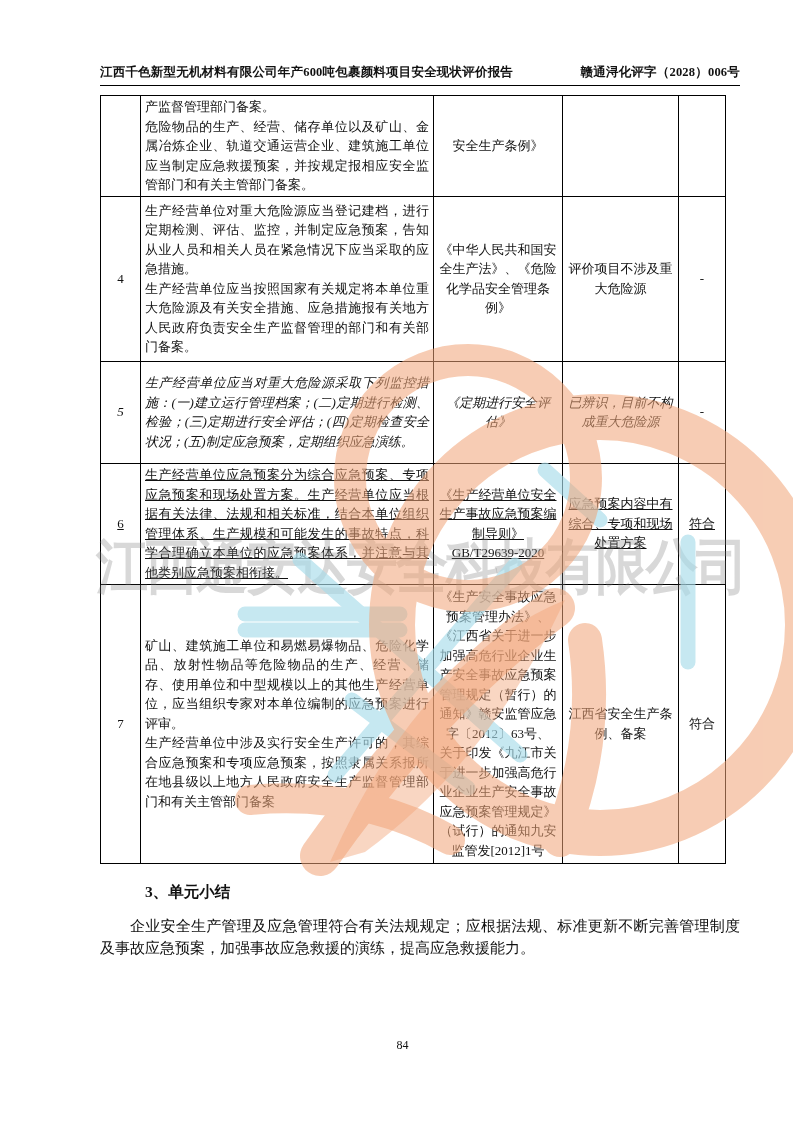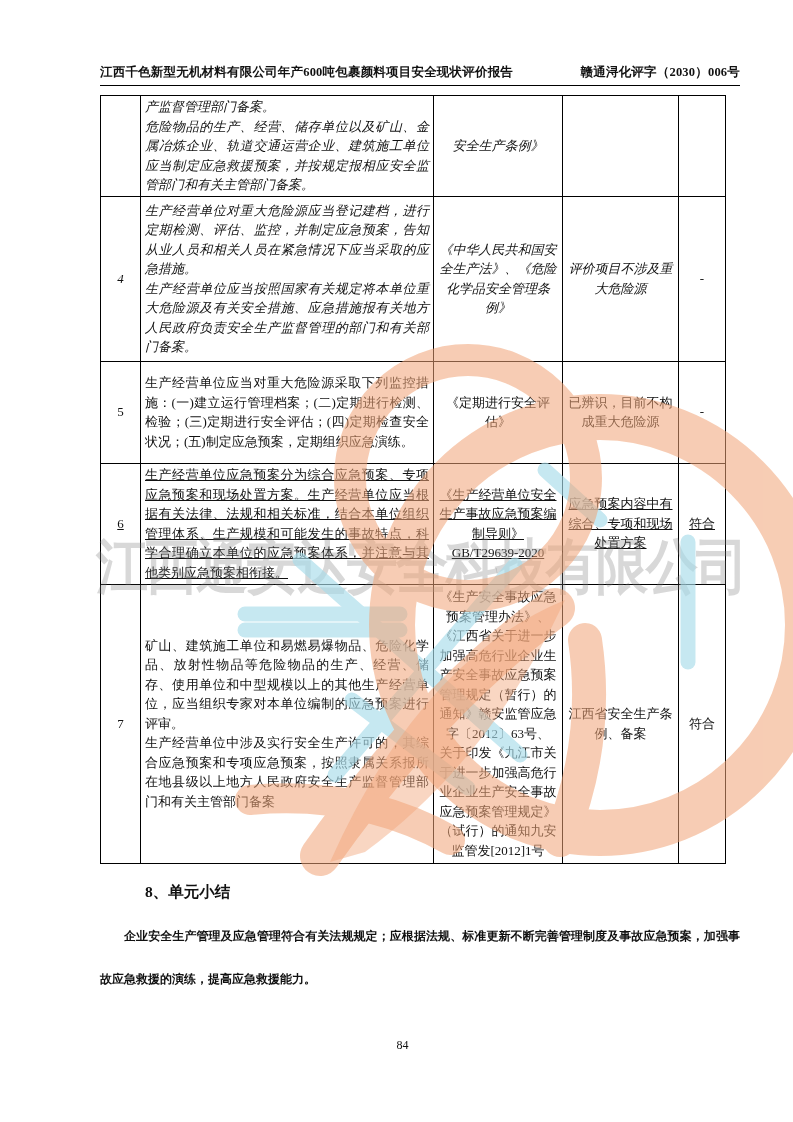--- a/index.html
+++ b/index.html
@@ -38,34 +38,34 @@
     word-break:break-all;
     overflow:hidden;
   }
   td.no{width:31px;text-align:center;}
   td.content{width:284px;text-align:justify;vertical-align:top;white-space:pre-wrap;}
   td.basis{width:120px;text-align:center;white-space:pre-wrap;}
   td.eval-col{width:107px;text-align:center;}
   td.result{width:38px;text-align:center;}
   td.vtop{vertical-align:top;}
   td.vmid{vertical-align:middle;}
-  tr.r0 td{height:92px;font-style:italic;}
-  tr.r1 td{height:162px;font-style:italic;}
-  tr.r2 td{height:99px;}
+  tr.r0 td{height:92px;}
+  tr.r1 td{height:162px;}
+  tr.r2 td{height:99px;font-style:italic;}
   tr.r3 td{height:118px;text-decoration:underline;}
   tr.r4 td{height:276px;}
   
   .summary{margin-top:18px;width:640px;}
   .summary-heading{
     font-weight:bold;font-size:15.5px;
     margin-left:45px;margin-bottom:12px;
   }
   .summary-text{
-    font-size:12px;line-height:43px;
-    text-align:justify;text-indent:2em;font-weight:bold;
+    font-size:15px;line-height:22px;
+    text-align:justify;text-indent:2em;
   }
   
   .page-number{
     position:absolute;left:12px;right:0;top:1038px;
     text-align:center;font-size:12px;
   }
   
   .wm-stamp{
     position:absolute;left:0;top:0;width:793px;height:1122px;
     pointer-events:none;z-index:6;
@@ -81,21 +81,21 @@
     transform:scaleY(1.15);
   }
 </style>
 </head>
 <body>
 
 <div class="page">
 
   <div class="header">
     <span>江西千色新型无机材料有限公司年产600吨包裹颜料项目安全现状评价报告</span>
-    <span>赣通浔化评字（2030）006号</span>
+    <span>赣通浔化评字（2028）006号</span>
   </div>
 
   <table class="eval">
     <tbody>
         <tr class="r0">
       <td class="no"></td>
       <td class="content">产监督管理部门备案。
 危险物品的生产、经营、储存单位以及矿山、金属冶炼企业、轨道交通运营企业、建筑施工单位应当制定应急救援预案，并按规定报相应安全监管部门和有关主管部门备案。</td>
       <td class="basis vtop">安全生产条例》</td>
       <td class="eval-col"></td>
@@ -130,21 +130,21 @@
 生产经营单位中涉及实行安全生产许可的，其综合应急预案和专项应急预案，按照隶属关系报所在地县级以上地方人民政府安全生产监督管理部门和有关主管部门备案</td>
       <td class="basis vtop">《生产安全事故应急预案管理办法》、《江西省关于进一步加强高危行业企业生产安全事故应急预案管理规定（暂行）的通知》赣安监管应急字〔2012〕63号、
 关于印发《九江市关于进一步加强高危行业企业生产安全事故应急预案管理规定》（试行）的通知九安监管发[2012]1号</td>
       <td class="eval-col">江西省安全生产条例、备案</td>
       <td class="result">符合</td>
     </tr>
   </tbody>
     </table>
 
   <div class="summary">
-    <div class="summary-heading">8、单元小结</div>
+    <div class="summary-heading">3、单元小结</div>
     <div class="summary-text">企业安全生产管理及应急管理符合有关法规规定；应根据法规、标准更新不断完善管理制度及事故应急预案，加强事故应急救援的演练，提高应急救援能力。</div>
   </div>
 
   <div class="page-number">84</div>
 
   <div class="wm-company">江西通安达安全科技有限公司</div>
 
   <svg class="wm-stamp" viewBox="0 0 793 1122" xmlns="http://www.w3.org/2000/svg">
 
     <g stroke="#a8dcea" stroke-width="15" fill="none" opacity="0.65" stroke-linecap="round">

